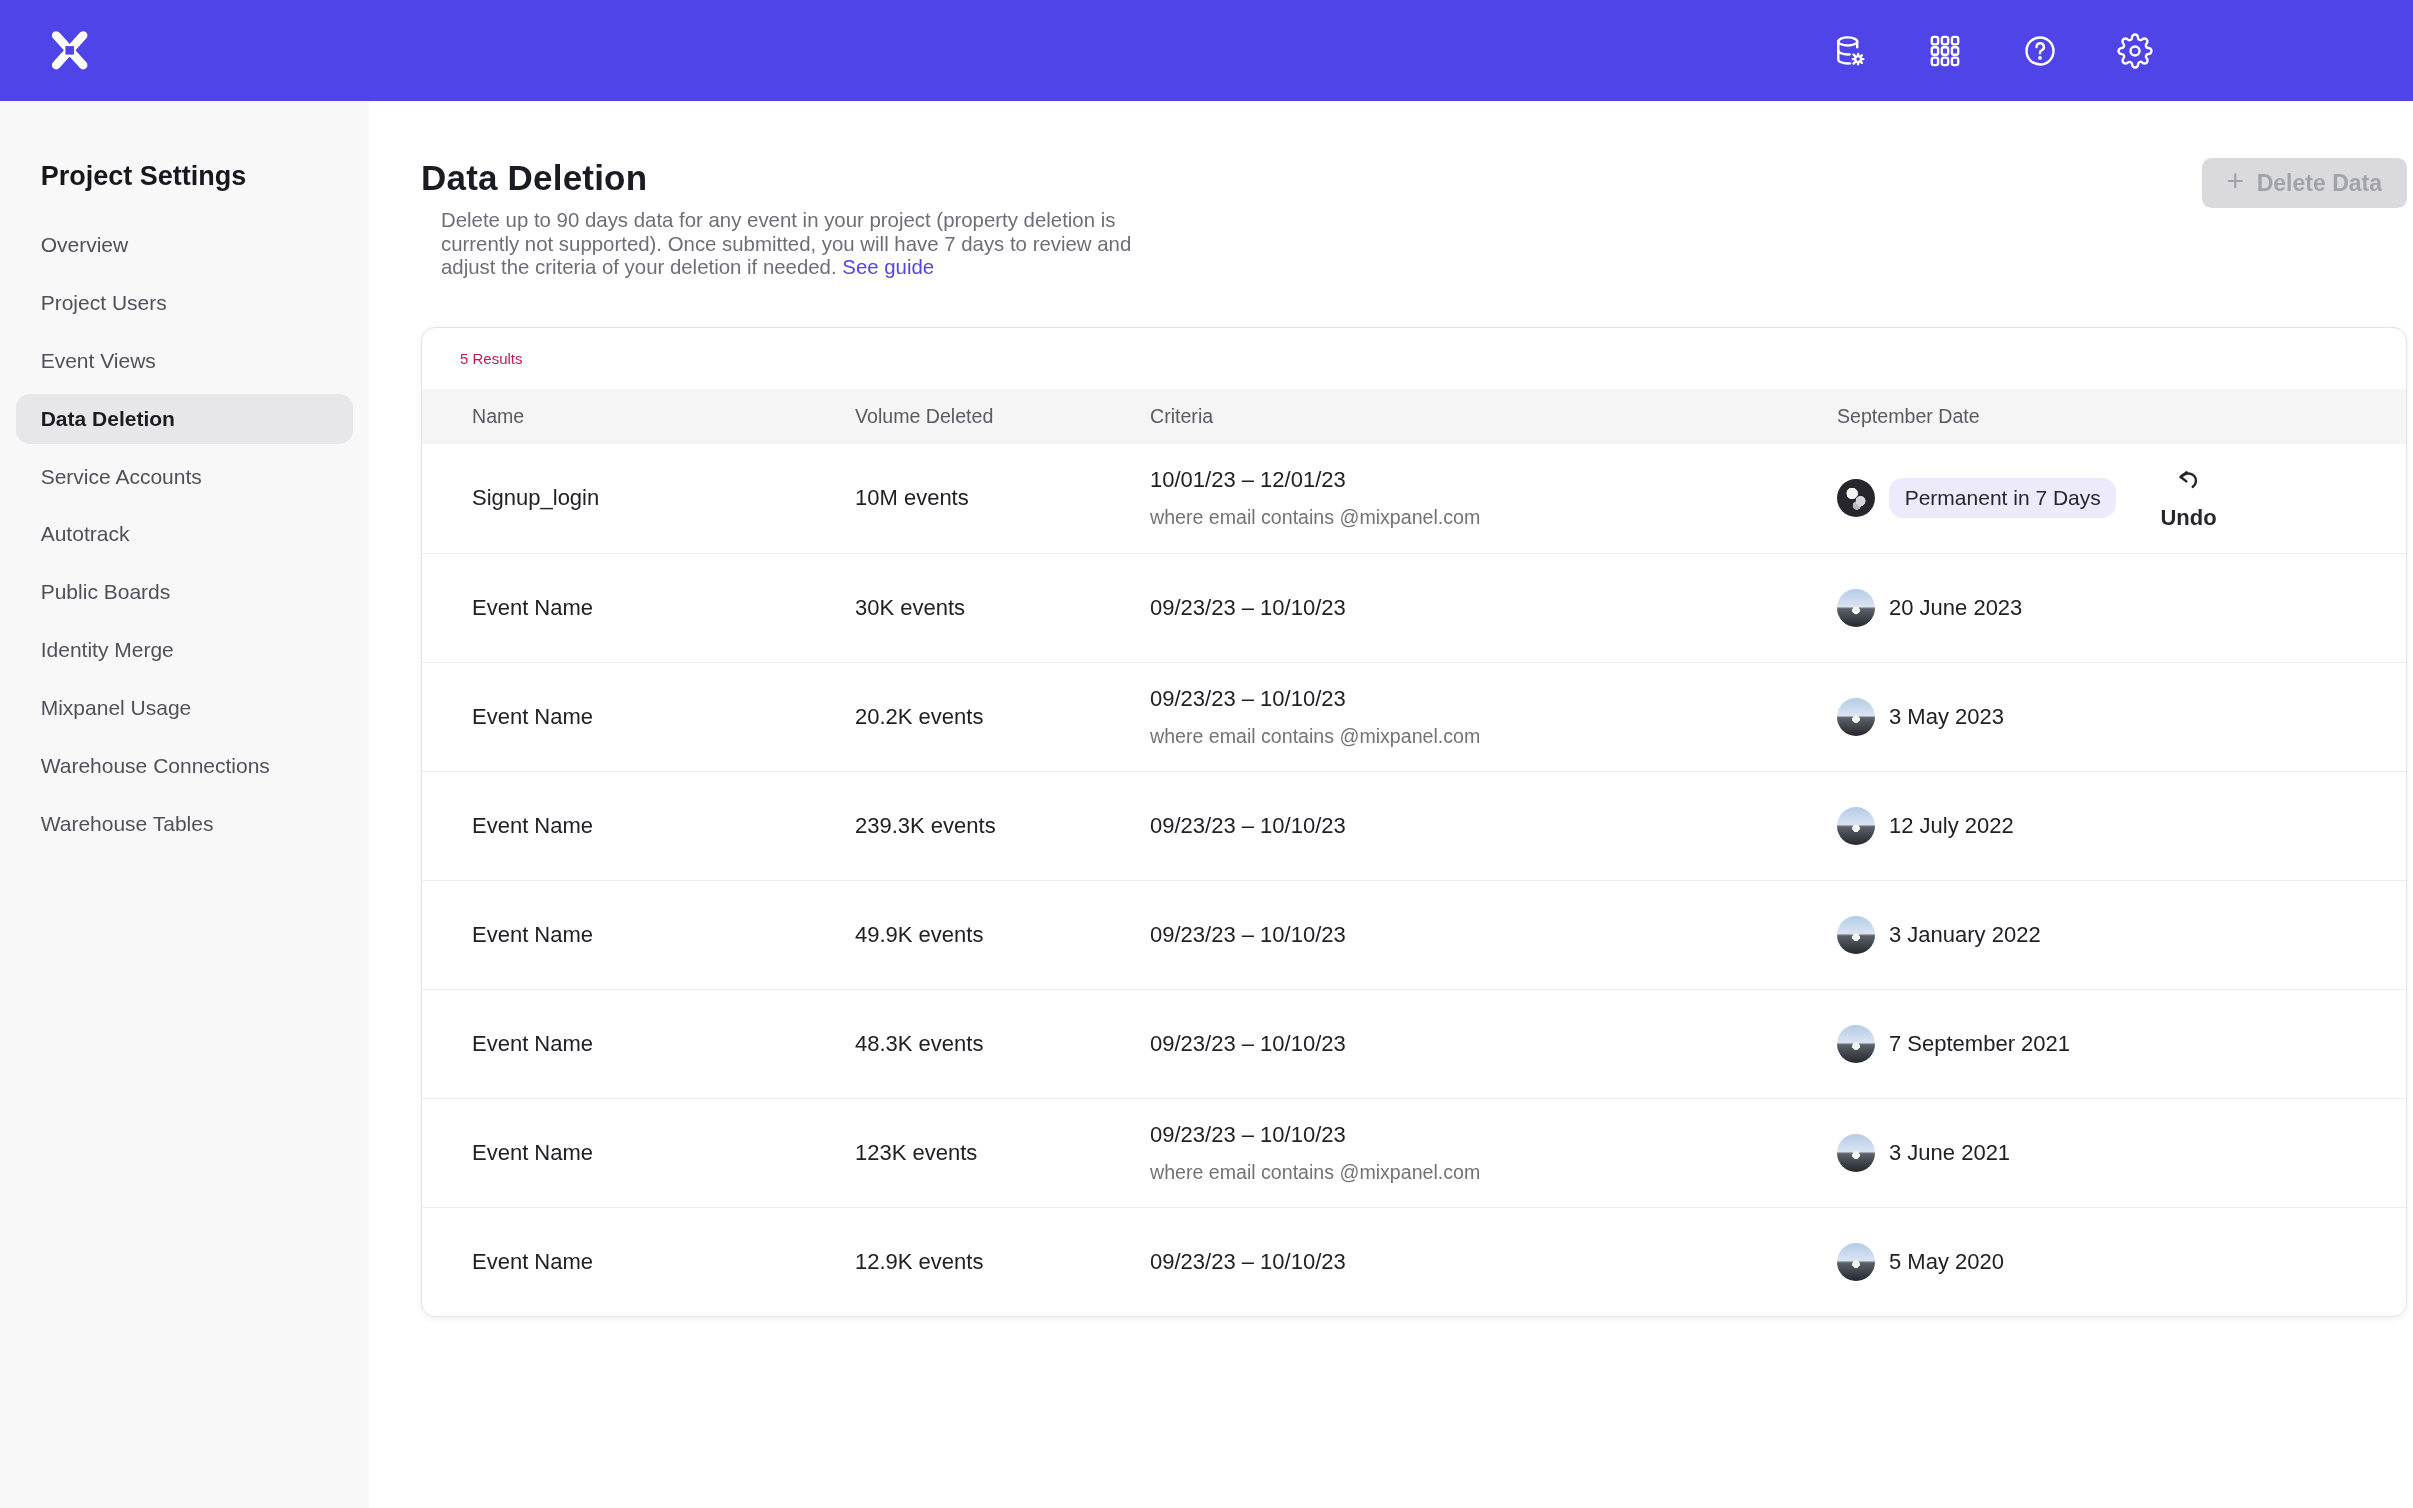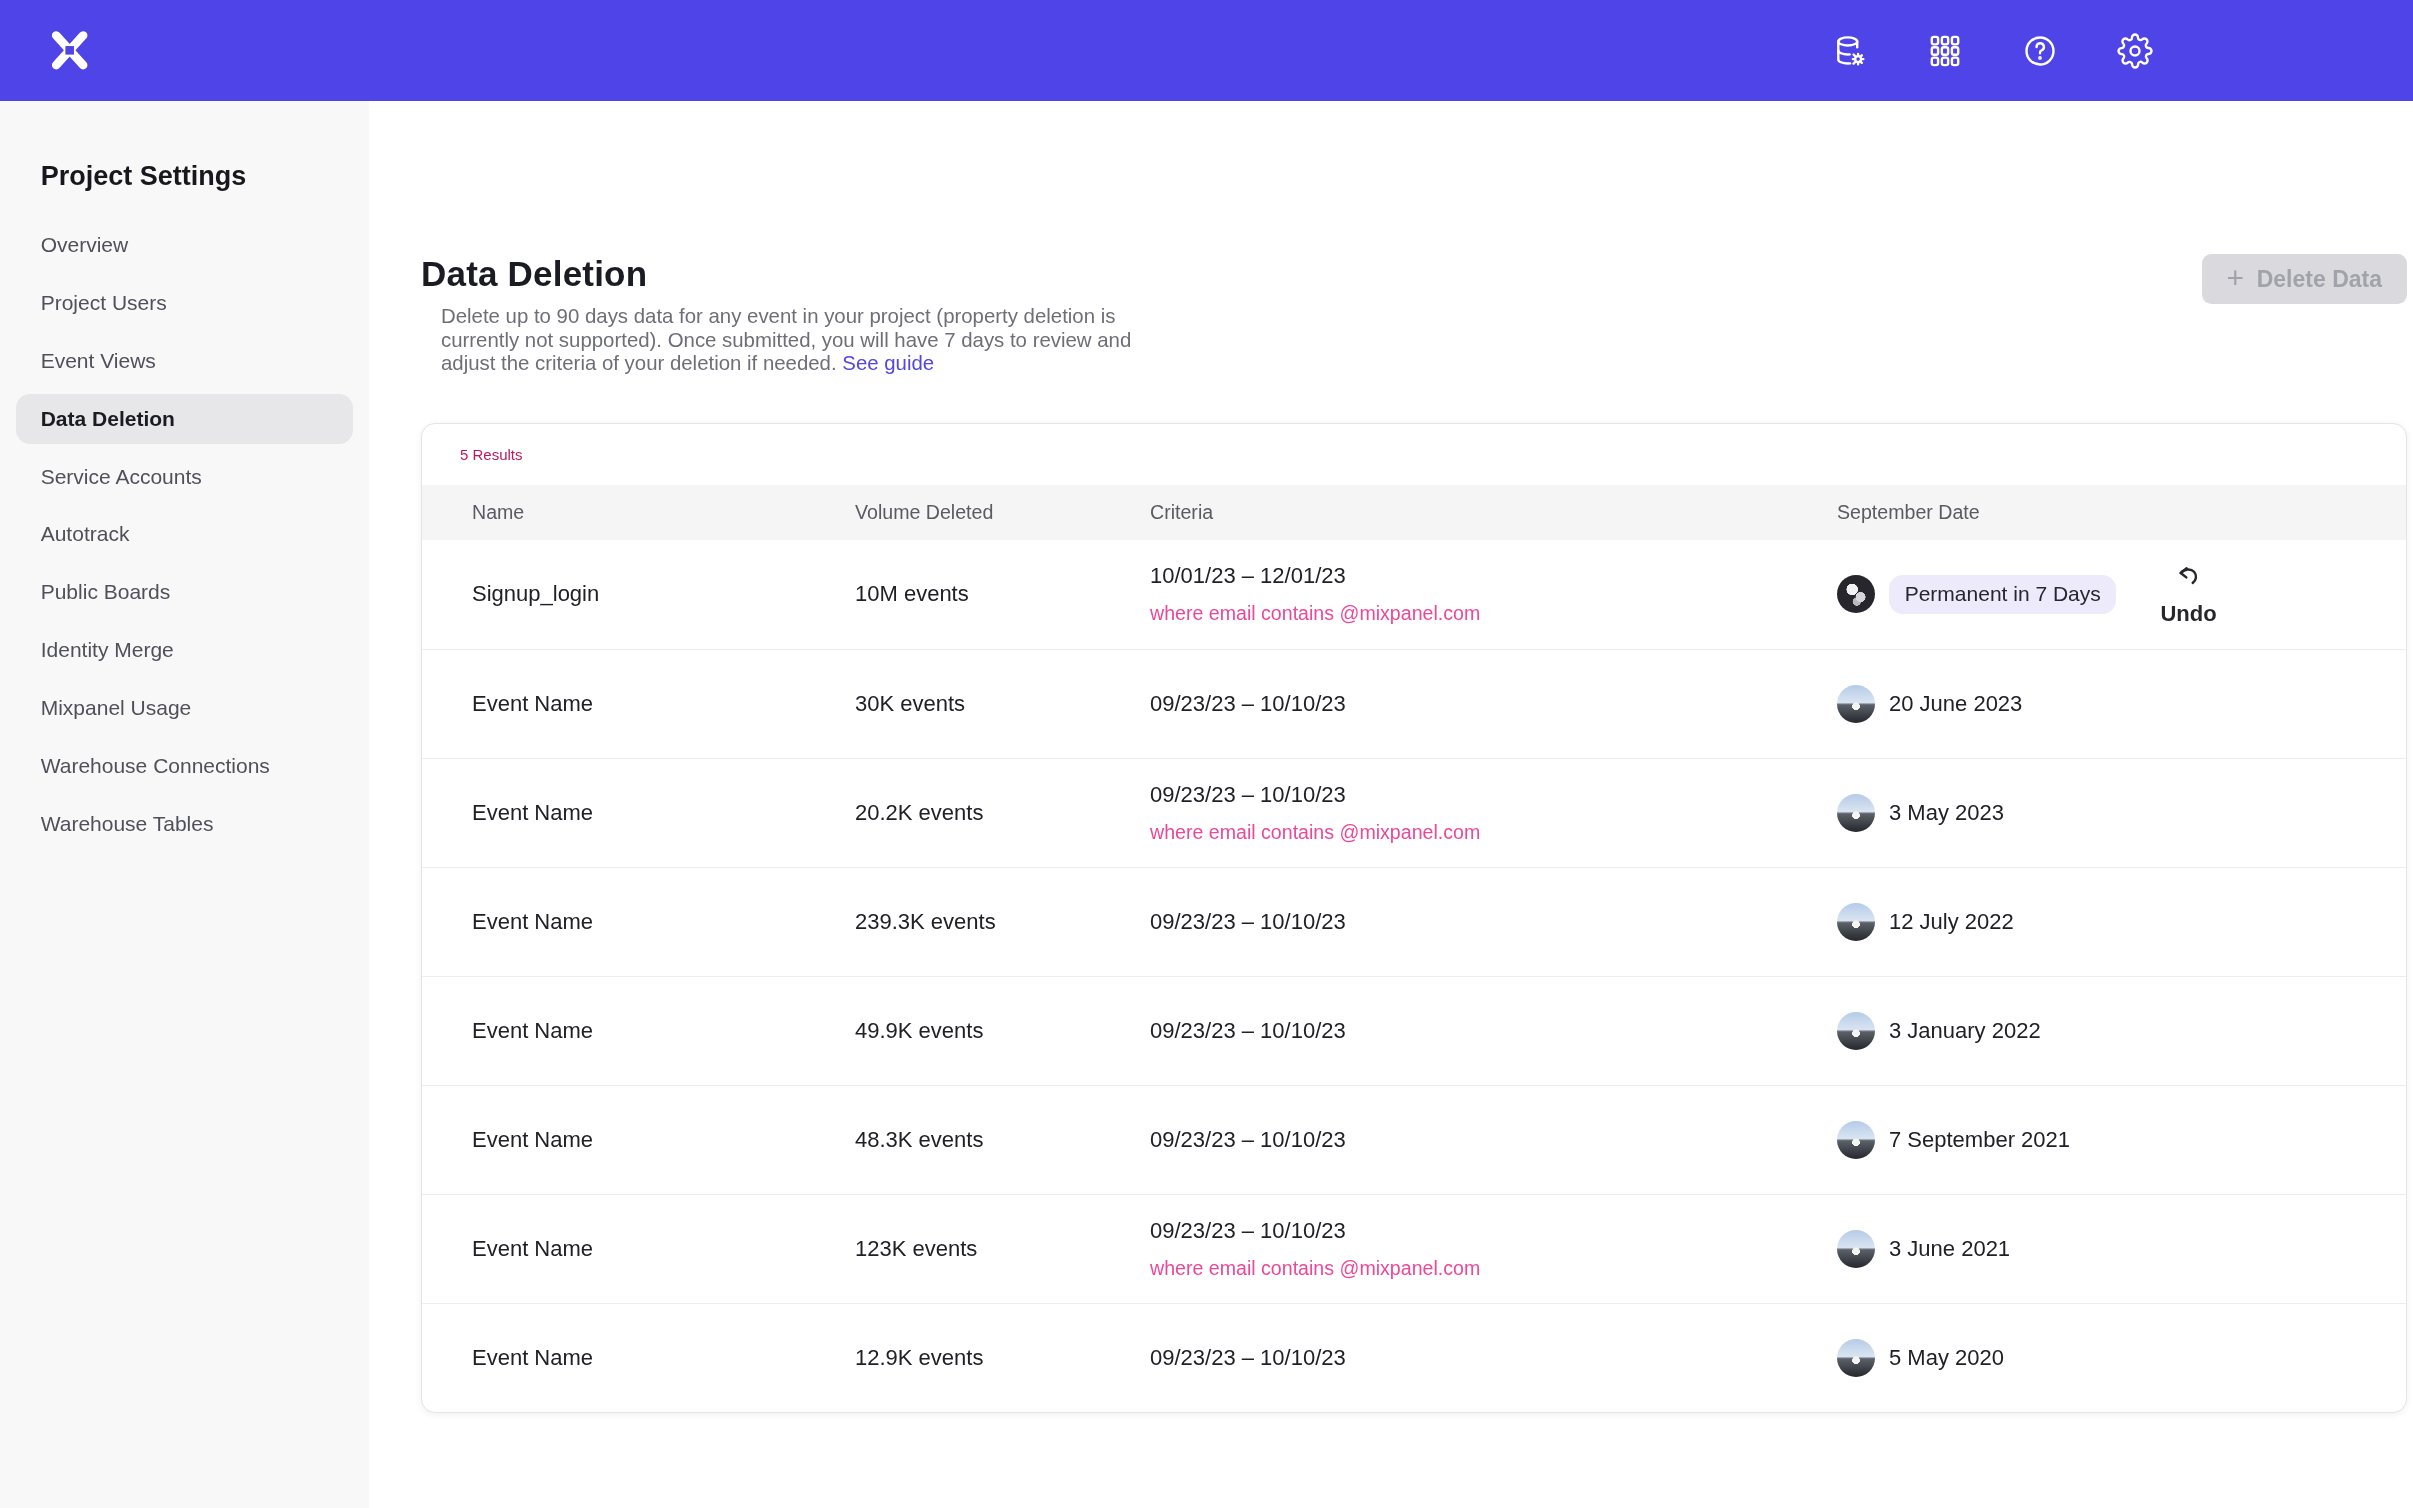--- a/index.html
+++ b/index.html
@@ -10,21 +10,21 @@
   .topbar { height:101px; background:#4f44e8; display:flex; align-items:center;
     padding:0 259px 0 49px; }
   .logo { width:41px; height:41px; display:block; }
   .topbar-icons { margin-left:auto; display:flex; align-items:center; gap:57px; }
   .tb-icon { width:38px; height:38px; background:transparent; border:none; cursor:pointer;
     display:flex; align-items:center; justify-content:center; }
   .tb-icon svg { width:36px; height:36px; stroke:#ffffff; fill:none;
     stroke-width:1.6; stroke-linecap:round; stroke-linejoin:round; }
 
   
-  .shell { display:flex; height:1408px;align-items:center; }
+  .shell { display:flex; height:1408px; }
   .sidebar { width:369px; background:#f8f8f9; height:100%; padding:60px 15.7px 0 15.7px; flex:none; }
   .sidebar h2 { font-size:27px; color:#17171d; padding-left:25px; margin-bottom:28px; font-weight:700; }
   .nav-item { height:50px; margin-bottom:7.9px; display:flex; align-items:center;
     padding-left:25px; border-radius:14px; cursor:pointer; }
   .nav-item span { font-size:21px; color:#50505a; }
   .nav-item.active { background:#e7e7ea; }
   .nav-item.active span { color:#1b1b22; font-weight:700; }
 
   
   .main { flex:1; padding:57px 6.3px 0 52px; }
@@ -45,21 +45,21 @@
   .thead { height:55px; background:#f5f5f6; display:flex; align-items:center; padding-left:50px; }
   .thead .col { font-size:19.6px; color:#5a5a63; }
   .col-name { width:383px; flex:none; }
   .col-volume { width:295px; flex:none; }
   .col-criteria { width:687px; flex:none; }
   .col-deletion { flex:1; display:flex; align-items:center; }
   .trow { height:109px; display:flex; align-items:center; padding-left:50px; border-top:1.6px solid #ededf0; }
   .trow:first-child { border-top:none; }
   .cell { font-size:22px; color:#202027; }
   .crit-main { font-size:22px; color:#202027; }
-  .crit-sub { font-size:19.6px; color:#ec4899; margin-top:13px; }
+  .crit-sub { font-size:19.6px; color:#737373; margin-top:13px; }
   .avatar { width:38px; height:38px; border-radius:50%; flex:none; margin-right:14px; }
   .avatar.dark { background:
       radial-gradient(circle at 40% 38%, #f2f2f4 0 17%, rgba(0,0,0,0) 18%),
       radial-gradient(circle at 62% 58%, #d6d6da 0 15%, rgba(0,0,0,0) 16%),
       radial-gradient(circle at 52% 70%, #b9b9c0 0 12%, rgba(0,0,0,0) 13%),
       #26262c; }
   .avatar.landscape { background:
       radial-gradient(circle at 50% 56%, #f4f4f1 0 13%, rgba(0,0,0,0) 14%),
       linear-gradient(180deg, #b5cbe7 0%, #d9e4f2 46%, #5c6169 52%, #24272c 100%); }
   .badge { background:#eceafb; color:#26262d; font-size:21px; padding:7.9px 15.7px; border-radius:14px; }

